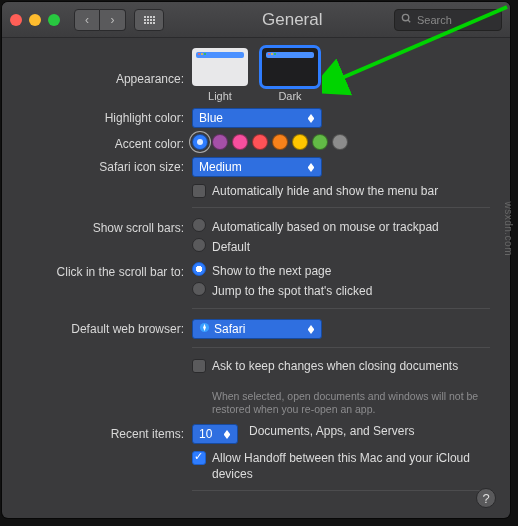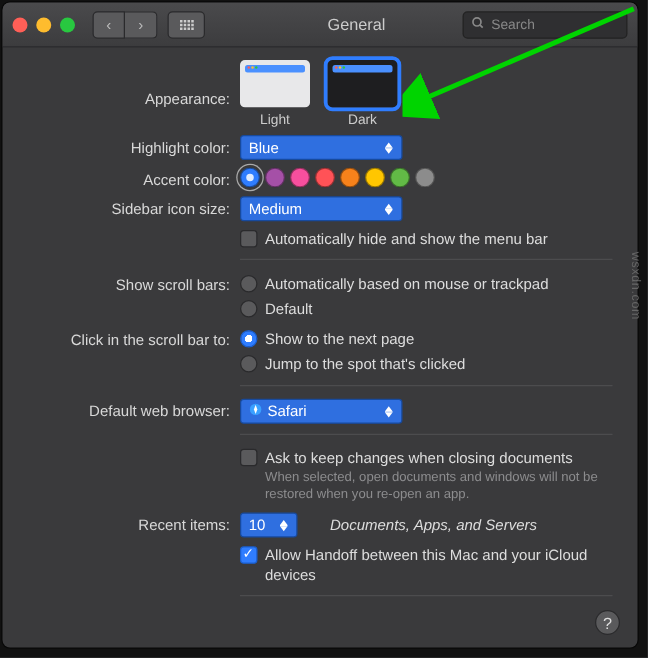--- a/index.html
+++ b/index.html
@@ -52,24 +52,24 @@
     background: #5a5a5c;
     border: 1px solid #2a2a2c;
     border-radius: 4px;
     display: flex; align-items: center; justify-content: center;
   }
   .gridicon {
     display: grid; grid-template-columns: repeat(4, 2px); grid-template-rows: repeat(3, 2px);
     gap: 1px;
   }
   .gridicon span { background: #ccc; width: 2px; height: 2px; }
-  .wtitle { flex: 0 0 auto; margin-left: 90px; color: #ccc; font-size: 13px; }
+  .wtitle { flex: 0 0 auto; margin-left: 90px; color: #ccc; font-size: 17px; }
   .spacer { flex: 1; }
   .search {
-    width: 132px; height: 22px;
+    width: 108px; height: 22px;
     background: #2f2f31;
     border: 1px solid #222;
     border-radius: 4px;
     display: flex; align-items: center;
     padding: 0 6px; gap: 5px;
     color: #888;
   }
   .search input {
     background: transparent; border: 0; color: #ccc; font-size: 11px; width: 100%;
     outline: none;
@@ -78,21 +78,21 @@
   .content { padding: 10px 20px 10px 10px; }
   .row { display: flex; align-items: flex-start; margin-bottom: 6px; }
   .label {
     width: 180px;
     text-align: right;
     padding-right: 8px;
     padding-top: 3px;
     color: #d8d8d8;
     white-space: nowrap;
   }
-  .ctrl { flex: 1; display: flex; align-items: center; flex-wrap: wrap; gap: 4px; }
+  .ctrl { flex: 1; display: flex; flex-wrap: wrap; gap: 4px; }
   .divider { border: 0; border-top: 1px solid #4c4c4e; margin: 8px 0 10px 180px; }
 
   
   .thumbs { display: flex; gap: 14px; }
   .thumb { display: flex; flex-direction: column; align-items: center; gap: 4px; cursor: pointer; }
   .thumb .box {
     width: 56px; height: 38px; border-radius: 4px;
     border: 2px solid transparent;
     background: #2b2b2d;
     position: relative; overflow: hidden;
@@ -161,34 +161,34 @@
   }
   .cb input[type=checkbox]:checked{
     background: #2f7dff;
     border-color: #1a5fd0;
   }
   .cb input[type=checkbox]:checked::after{
     content:"✓"; position:absolute; top:-2px; left:1px; color:#fff; font-size:11px;
   }
 
   
-  .rb { display: flex; align-items: center; gap: 6px; line-height: 18px; }
+  .rb { display: flex; gap: 6px; line-height: 18px; }
   .rb input[type=radio]{
     appearance:none;
     width:14px;height:14px;border-radius:50%;
     background:#5a5a5c;border:1px solid #2a2a2c;
     cursor:pointer;
   }
   .rb input[type=radio]:checked{
     background: radial-gradient(circle, #fff 0 3px, #2f7dff 3px 100%);
     border-color:#1a5fd0;
   }
 
   .hint { font-size: 10.5px; color: #8c8c8e; line-height: 13px; margin-top:2px; max-width: 280px; }
-  .after-select { margin-left: 22px; font-style: italic; }
+  .after-select { margin-left: 7px; }
 
   .helpbtn {
     position: absolute; right: 14px; bottom: 10px;
     width: 20px; height: 20px; border-radius: 50%;
     background: #5a5a5c; border:1px solid #2a2a2c;
     color: #ddd; display:flex;align-items:center;justify-content:center;
     font-size: 13px; cursor: pointer;
   }
 
   .watermark {
@@ -302,21 +302,21 @@
           <div class="swatch" style="background: rgb(247, 79, 158);"></div>
           <div class="swatch" style="background: rgb(255, 82, 87);"></div>
           <div class="swatch" style="background: rgb(247, 130, 27);"></div>
           <div class="swatch" style="background: rgb(255, 198, 0);"></div>
           <div class="swatch" style="background: rgb(98, 186, 70);"></div>
           <div class="swatch" style="background: rgb(140, 140, 140);"></div>
         </div>
     </div>
 
     <div class="row">
-      <div class="label">Sidebar icon size:</div>
+      <div class="label">Safari icon size:</div>
       <div class="ctrl">
         <div class="select wide">
           <span>Medium</span>
           <div class="arrows"></div>
         </div>
       </div>
     </div>
 
     <div class="row">
       <div class="label"></div>
@@ -373,21 +373,21 @@
           <span>Safari</span>
           <div class="arrows"></div>
         </div>
       </div>
     </div>
 
     <hr class="divider">
 
     <div class="row">
       <div class="label"></div>
-      <div class="ctrl" style="flex-direction:column;align-items:flex-start;gap:0">
+      <div class="ctrl" style="flex-direction:column;align-items:flex-start;gap:14px">
         <label class="cb">
           <input type="checkbox" style="">
           <span>Ask to keep changes when closing documents</span>
         </label>
         <div class="hint" style="margin-left:20px">When selected, open documents and windows will not be restored when you re-open an app.</div>
       </div>
     </div>
 
     <div class="row" style="margin-top:8px">
       <div class="label">Recent items:</div>

